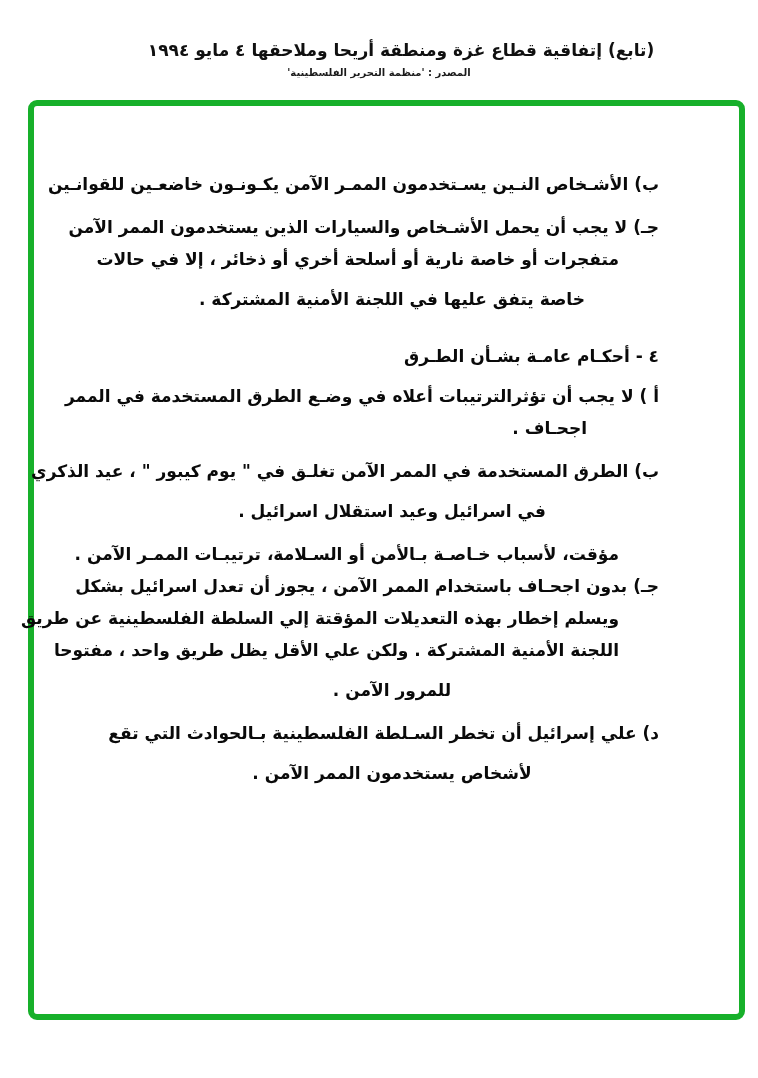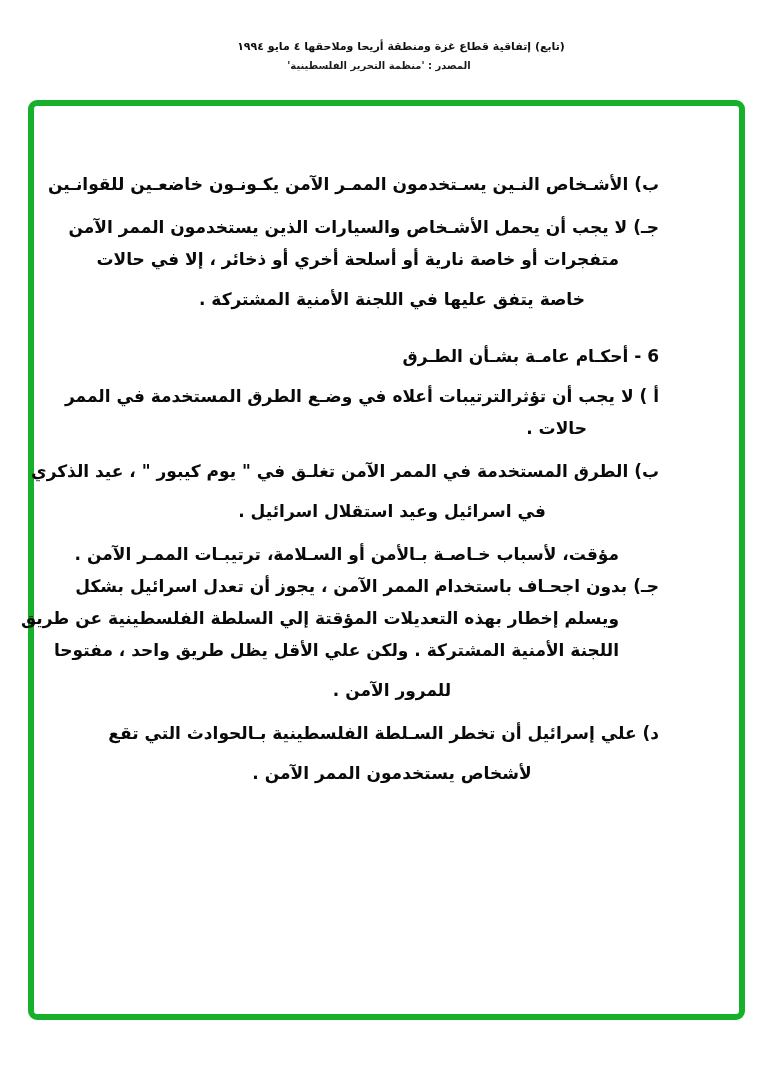--- a/index.html
+++ b/index.html
@@ -19,21 +19,21 @@
   
   .page-header {
     position: absolute;
     top: 40px;
     left: 0;
     right: 0;
     text-align: center;
     direction: rtl;
   }
   .doc-title {
-    font-size: 11px;
+    font-size: 17px;
     font-weight: 700;
     letter-spacing: 0;
     color: #101010;
     margin-left: 44px;
   }
   .doc-source {
     margin-top: 7px;
     font-size: 10px;
     font-weight: 700;
     color: #1a1a1a;
@@ -98,25 +98,25 @@
 
   <div class="block paragraph">
         <div class="line align-start">ب) الأشـخاص النـين يسـتخدمون الممـر الآمن يكـونـون خاضعـين للقوانـين</div>
       </div>
       <div class="block paragraph">
         <div class="line align-start">جـ) لا يجب أن يحمل الأشـخاص والسيارات الذين يستخدمون الممر الآمن</div>
         <div class="line align-indent">متفجرات أو خاصة نارية أو أسلحة أخري أو ذخائر ، إلا في حالات</div>
         <div class="line align-center">خاصة يتفق عليها في اللجنة الأمنية المشتركة .</div>
       </div>
       <div class="block heading">
-        <div class="line align-start">6 -  أحكـام عامـة بشـأن الطـرق</div>
+        <div class="line align-start">٤ -  أحكـام عامـة بشـأن الطـرق</div>
       </div>
       <div class="block paragraph">
         <div class="line align-start">أ ) لا يجب أن تؤثرالترتيبات أعلاه في وضـع الطرق المستخدمة في الممر</div>
-        <div class="line align-indent-wide">حالات .</div>
+        <div class="line align-indent-wide">اجحـاف .</div>
       </div>
       <div class="block paragraph">
         <div class="line align-start">ب) الطرق المستخدمة في الممر الآمن تغلـق في " يوم كيبور " ،  عيد الذكري</div>
         <div class="line align-center">في اسرائيل وعيد استقلال اسرائيل .</div>
       </div>
       <div class="block paragraph">
         <div class="line align-indent">مؤقت، لأسباب خـاصـة بـالأمن أو السـلامة، ترتيبـات الممـر الآمن .</div>
         <div class="line align-start">جـ) بدون اجحـاف باستخدام الممر الآمن ، يجوز أن تعدل اسرائيل بشكل</div>
         <div class="line align-indent">ويسلم إخطار بهذه التعديلات المؤقتة إلي السلطة الفلسطينية عن طريق</div>
         <div class="line align-indent">اللجنة الأمنية المشتركة . ولكن علي الأقل يظل طريق واحد ،  مفتوحا</div>

